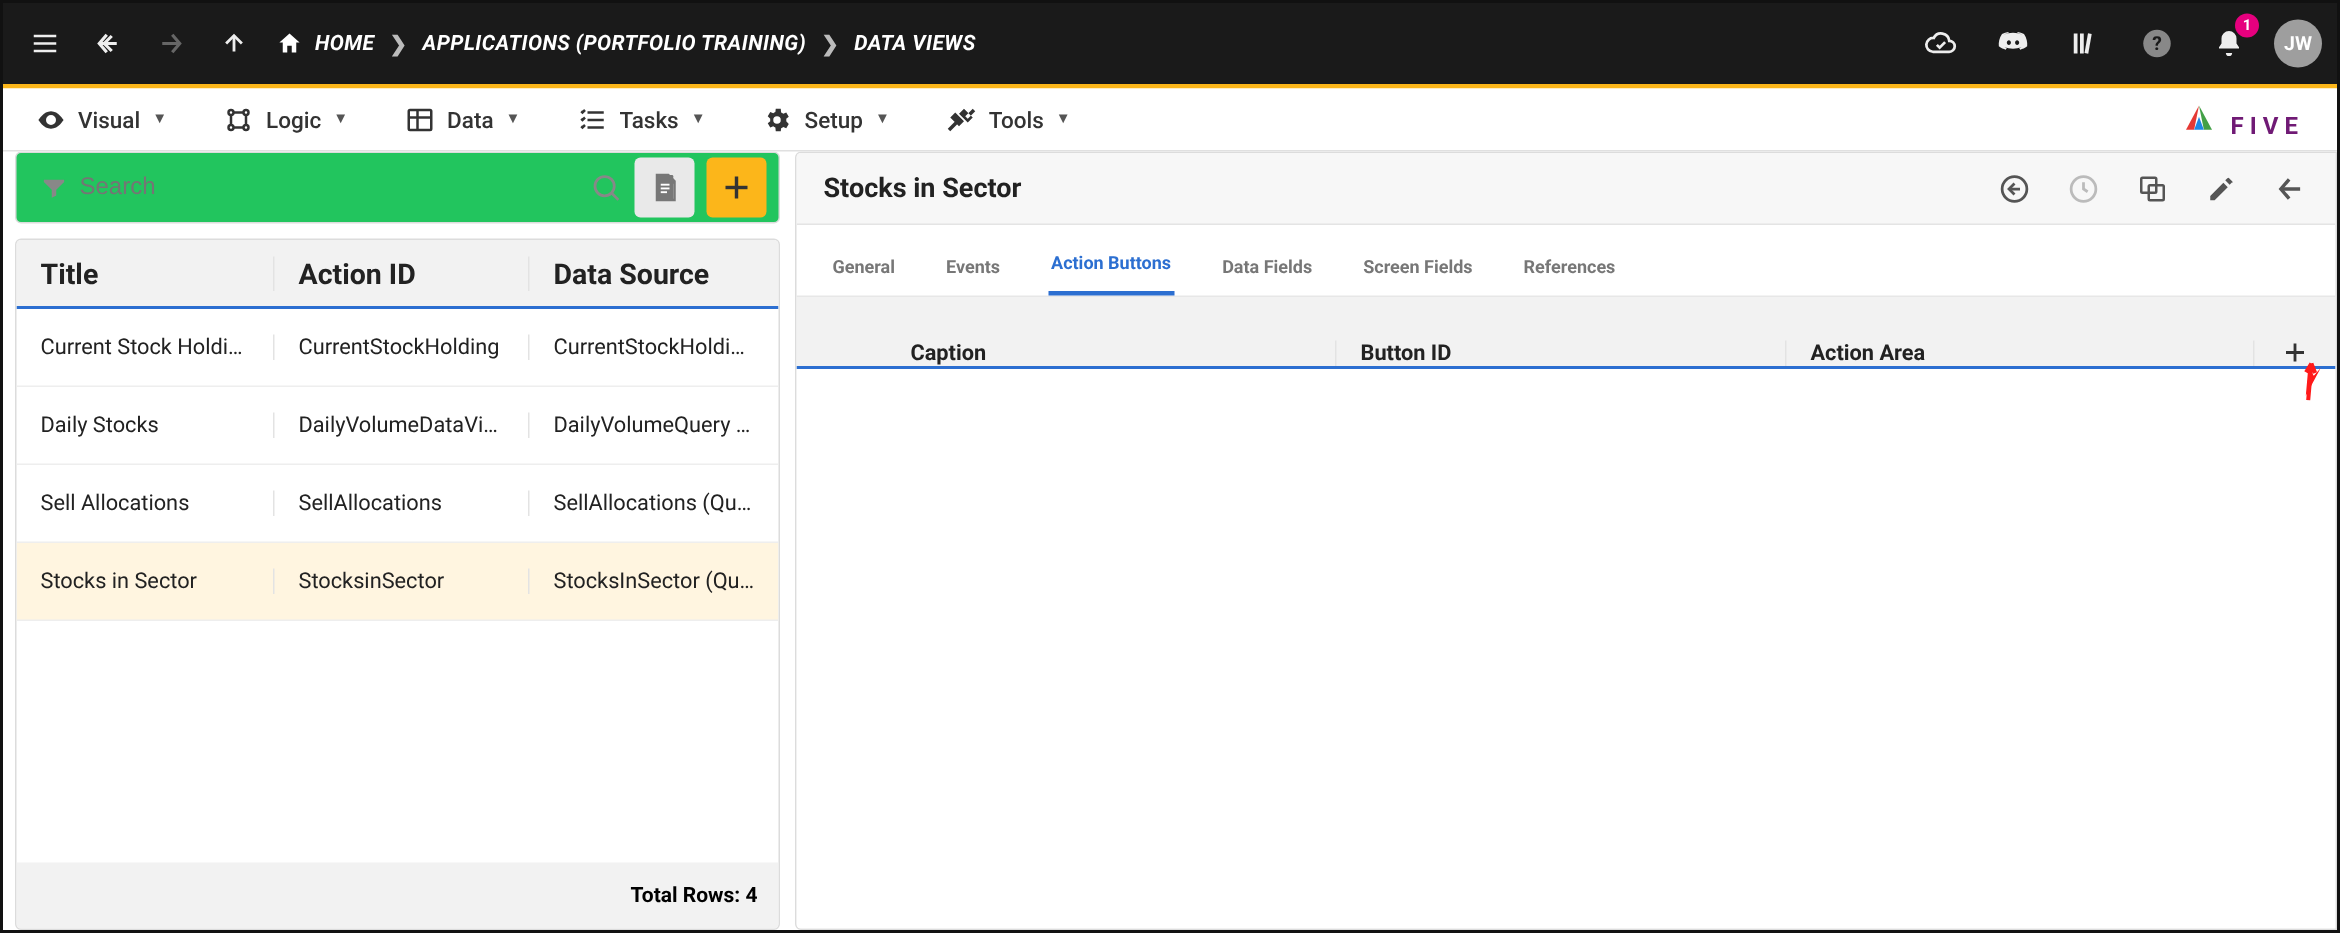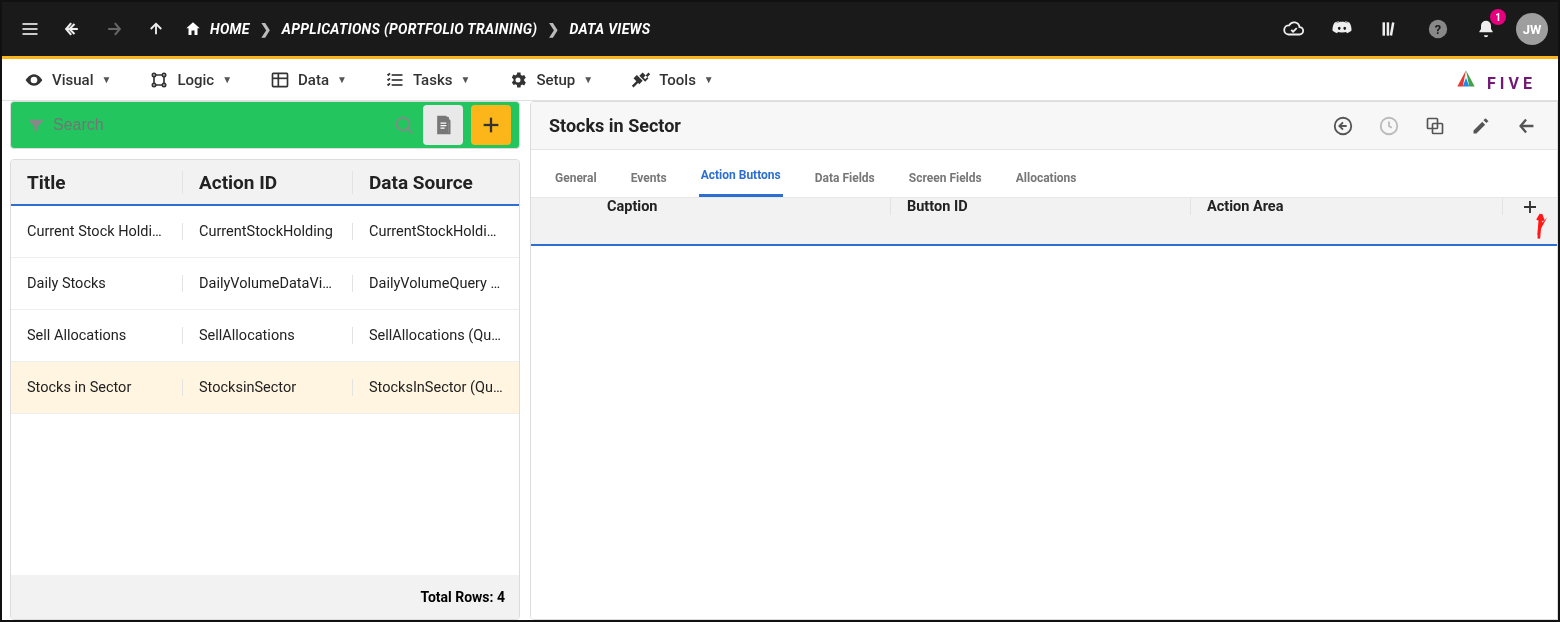--- a/index.html
+++ b/index.html
@@ -70,21 +70,21 @@
   .rp-header{ height:48px; background:#f7f7f7; display:flex; align-items:center; padding:0 18px; gap:10px; border-bottom:1px solid #e4e4e4;}
   .rp-title{ font-size:18px; font-weight:700; color:#222; flex:1;}
   .rp-icons{ display:flex; align-items:center; gap:22px; color:#555;}
   .rp-icons .ic{ width:24px; height:24px; display:flex; align-items:center; justify-content:center; cursor:pointer;}
   .rp-icons .ic.light{ color:#bbb;}
 
   .tabs{ height:48px; display:flex; align-items:flex-end; gap:30px; padding:0 22px; border-bottom:1px solid #e7e7e7; font-weight:700; font-size:12px; color:#777;}
   .tabs .tab{ padding:12px 2px; cursor:pointer; }
   .tabs .tab.active{ color:#2c6fd1; border-bottom:3px solid #2c6fd1; }
 
-  .sub-grid-head{ height:48px; background:#f2f2f2; display:flex; align-items:flex-start; border-bottom:2px solid #2c6fd1; font-weight:700; font-size:14.5px; color:#222;}
+  .sub-grid-head{ height:48px; background:#f2f2f2; display:flex; align-items:flex-end; border-bottom:2px solid #2c6fd1; font-weight:700; font-size:14.5px; color:#222;}
   .sg-col{ padding:0 16px; border-right:1px solid #e3e3e3;}
   .sg-handle{ width:60px; border-right:1px solid #e3e3e3;}
   .sg-caption{ width:300px;}
   .sg-bid{ width:300px;}
   .sg-area{ flex:1;}
   .sg-add{ width:54px; border:none; display:flex; align-items:center; justify-content:center; color:#444; font-size:22px; cursor:pointer; position:relative;}
   .sg-body{ flex:1; background:#fff;}
 
   
   .arrow-annot{ position:absolute; right:4px; bottom:-22px; color:#ff1a1a; font-size:20px; transform:rotate(-40deg); pointer-events:none;}
@@ -341,21 +341,21 @@
         </div>
       </div>
     </div>
 
     <div class="tabs" id="tabs">
         <div class="tab">General</div>
         <div class="tab">Events</div>
         <div class="tab active">Action Buttons</div>
         <div class="tab">Data Fields</div>
         <div class="tab">Screen Fields</div>
-        <div class="tab">Allocations</div>
+        <div class="tab">References</div>
       </div>
 
     <div class="sub-grid-head">
       <div class="sg-handle"></div>
       <div class="sg-col sg-caption">Caption</div>
       <div class="sg-col sg-bid">Button ID</div>
       <div class="sg-col sg-area">Action Area</div>
       <div class="sg-add">
         <svg width="18" height="18" viewBox="0 0 24 24" stroke="#333" stroke-width="2.5">
             <line x1="12" y1="4" x2="12" y2="20"></line>

